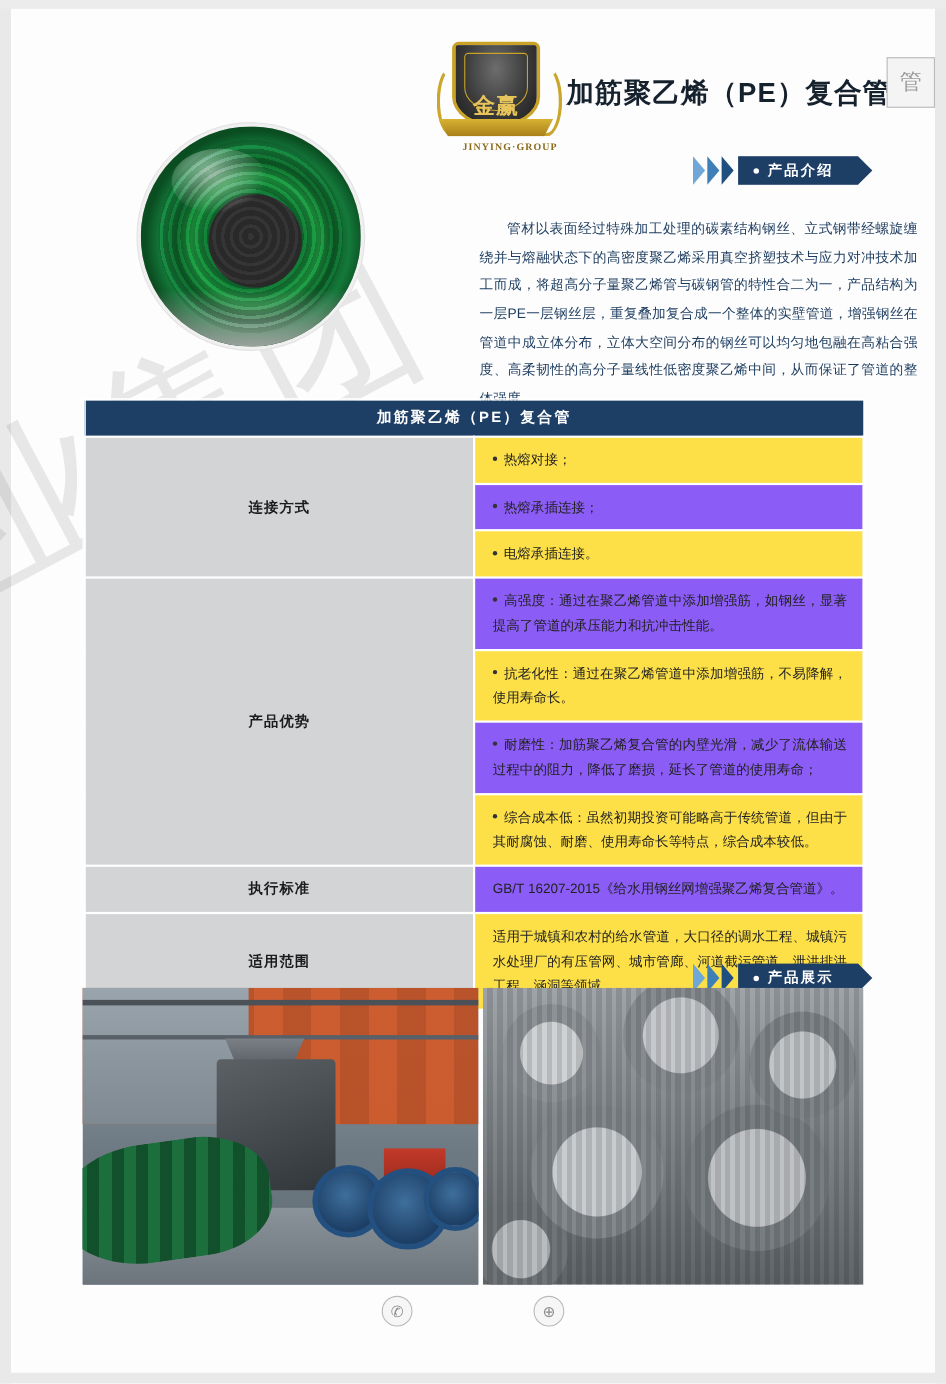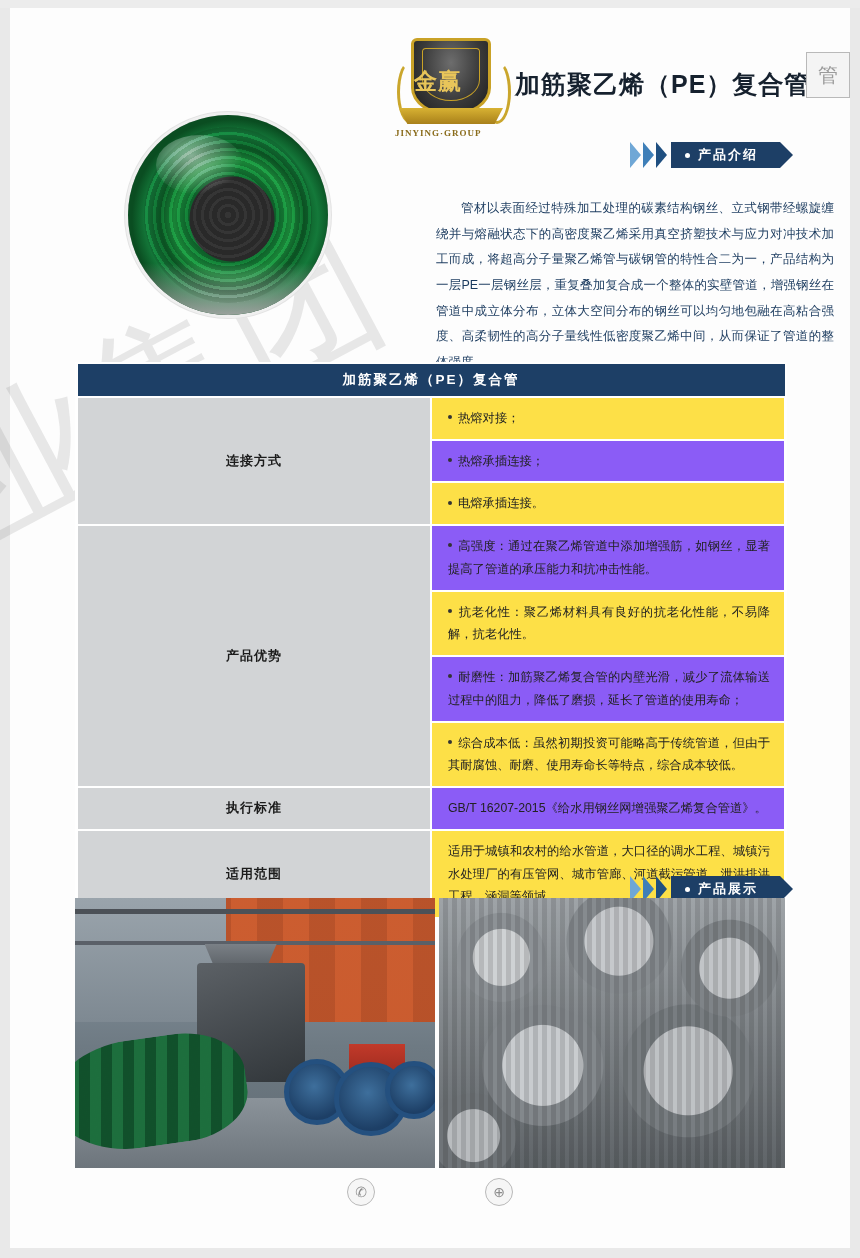--- a/index.html
+++ b/index.html
@@ -72,24 +72,24 @@
   }
   .logo-shield:before {
     content:"";
     position:absolute;
     left: 8px; top: 7px; right: 8px; bottom: 12px;
     border: 1px solid #c9a227;
     border-radius: 4px 4px 30px 30px / 4px 4px 22px 22px;
   }
   .logo-char {
     position:absolute;
-    left: 0; right:0; top: 25px;
-    text-align:left;
+    left: 0; right:0; top: 42px;
+    text-align:center;
     font-family: "DejaVu Serif", serif;
-    font-size: 23px;
+    font-size: 20px;
     font-weight: bold;
     color: #e8c55a;
     letter-spacing: 1px;
   }
   .logo-wreath-l, .logo-wreath-r {
     position: absolute;
     top: 24px;
     width: 22px; height: 58px;
     border: 3px solid #caa62c;
     border-radius: 50%;
@@ -100,21 +100,21 @@
     position: absolute;
     left: 4px; top: 72px;
     width: 104px; height: 16px;
     background: linear-gradient(180deg,#d8b233,#a8801a);
     clip-path: polygon(0 0, 100% 0, 92% 100%, 8% 100%);
   }
   .logo-text {
     position: absolute;
     left: 0; top: 92px;
     width: 112px;
-    text-align: left;
+    text-align: right;
     font-size: 9px;
     letter-spacing: 1px;
     color: #8a6c1c;
     font-family: "Liberation Serif", serif;
     font-weight: bold;
   }
   .header-title {
     position: absolute;
     left: 125px;
     top: 32px;
@@ -481,21 +481,21 @@
       </tr>
 
       <tr>
         <td class="label" rowspan="4">产品优势</td>
         <td class="cell alt">
           <span class="bullet"></span><span>高强度：通过在聚乙烯管道中添加增强筋，如钢丝，显著提高了管道的承压能力和抗冲击性能。</span>
         </td>
       </tr>
       <tr>
         <td class="cell">
-          <span class="bullet"></span><span>抗老化性：聚乙烯材料具有良好的抗老化性能，不易降解，抗老化性。</span>
+          <span class="bullet"></span><span>抗老化性：通过在聚乙烯管道中添加增强筋，不易降解，使用寿命长。</span>
         </td>
       </tr>
       <tr>
         <td class="cell alt">
           <span class="bullet"></span><span>耐磨性：加筋聚乙烯复合管的内壁光滑，减少了流体输送过程中的阻力，降低了磨损，延长了管道的使用寿命；</span>
         </td>
       </tr>
       <tr>
         <td class="cell">
           <span class="bullet"></span><span>综合成本低：虽然初期投资可能略高于传统管道，但由于其耐腐蚀、耐磨、使用寿命长等特点，综合成本较低。</span>

